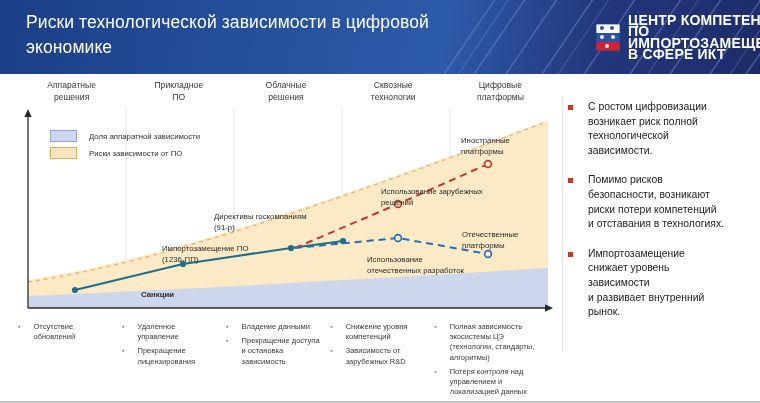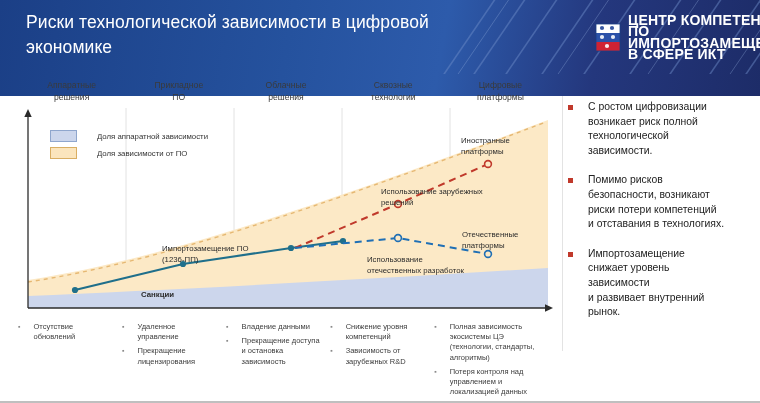--- a/index.html
+++ b/index.html
@@ -13,21 +13,21 @@
     position: relative;
     width: 760px; height: 403px;
     background: #ffffff;
     border-bottom: 2px solid #bfbfbf;
     overflow: hidden;
   }
 
   
   .header {
     position: absolute; left: 0; top: 0;
-    width: 760px; height: 96px;
+    width: 760px; height: 74px;
     background: linear-gradient(100deg, #1b3f86 0%, #25529e 38%, #2d5bab 58%, #24377d 78%, #1d2c68 100%);
     overflow: hidden;
   }
   .hdr-stripes {
     position: absolute; right: 0; top: 0; width: 330px; height: 74px;
     opacity: .55;
   }
   .hdr-title {
     position: absolute; left: 26px; top: 10px;
     width: 420px;
@@ -70,21 +70,21 @@
   .chart {
     position: absolute; left: 18px; top: 108px;
     width: 540px; height: 210px;
   }
   .chart svg { display: block; }
 
   .legend {
     position: absolute; left: 32px; top: 22px;
     width: 200px;
   }
-  .legend-row { display: flex; align-items: center; gap: 20px; margin-bottom: 5px; }
+  .legend-row { display: flex; align-items: center; gap: 12px; margin-bottom: 5px; }
   .legend-sw { width: 27px; height: 12px; border: 1px solid #9a9a9a; flex: 0 0 auto; }
   .legend-sw.hw { background: #ccd6ec; border-color: #8fa6cd; }
   .legend-sw.sw { background: #fbe5bd; border-color: #d9ae63; }
   .legend-lb { font-size: 7.8px; color: #333; }
 
   .ann {
     position: absolute;
     font-size: 7.8px;
     line-height: 10.5px;
     color: #2b2b2b;
@@ -227,24 +227,26 @@
       </g>
     </svg>
 
     <div class="legend">
       <div class="legend-row">
         <span class="legend-sw hw"></span>
         <span class="legend-lb">Доля аппаратной зависимости</span>
       </div>
       <div class="legend-row">
         <span class="legend-sw sw"></span>
-        <span class="legend-lb">Доля зависимости от ПО</span>
-      </div>
-    </div>
-
+        <span class="legend-lb">Риски зависимости от ПО</span>
+      </div>
+    </div>
+
+    <div class="ann" style="left:196px; top:104px;">Директивы госкомпаниям
+(91-р)</div>
     <div class="ann" style="left:144px; top:136px;">Импортозамещение ПО
 (1236-ПП)</div>
     <div class="ann bold" style="left:123px; top:182px;">Санкции</div>
     <div class="ann" style="left:435px; top:28px;margin-left:8px;">Иностранные
 платформы</div>
     <div class="ann" style="left:363px; top:79px;">Использование зарубежных
 решений</div>
     <div class="ann" style="left:444px; top:122px;">Отечественные
 платформы</div>
     <div class="ann" style="left:349px; top:147px;">Использование

